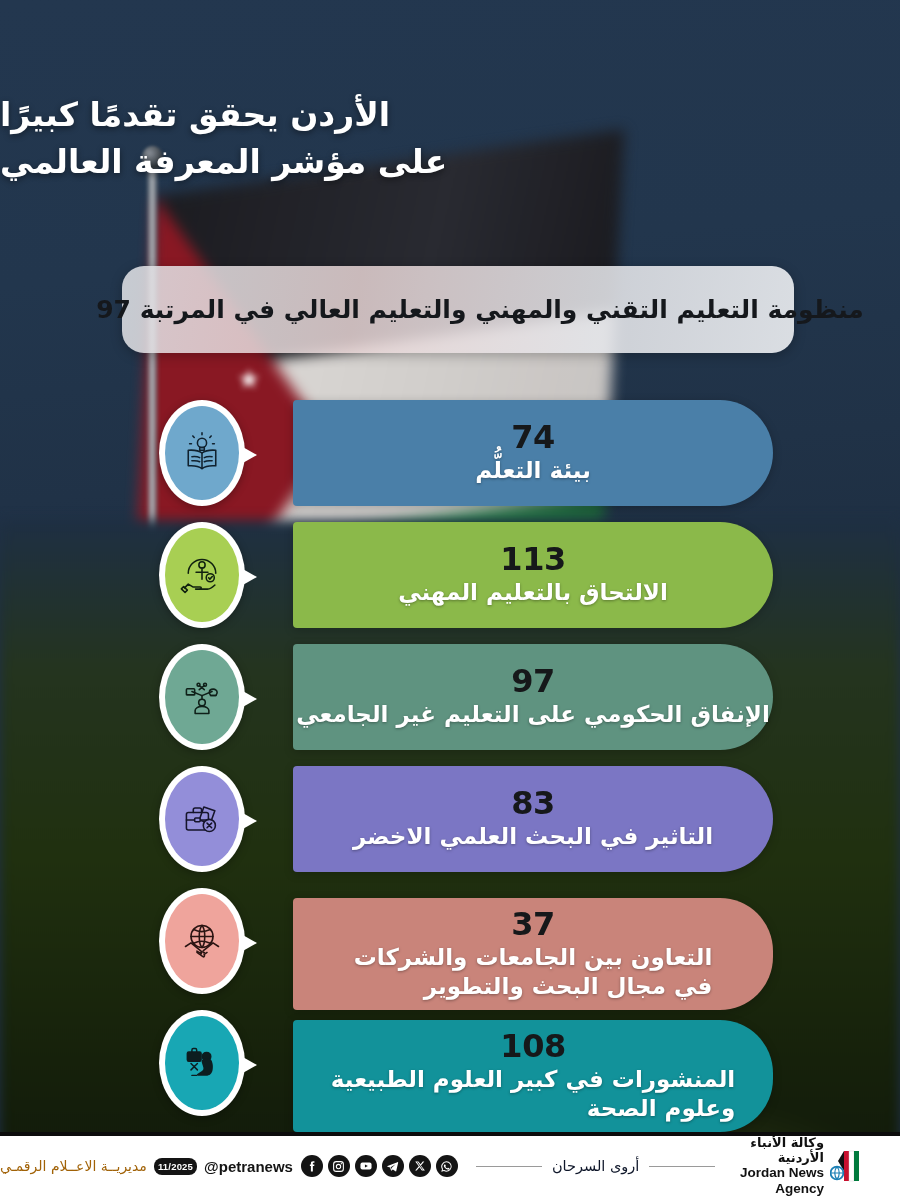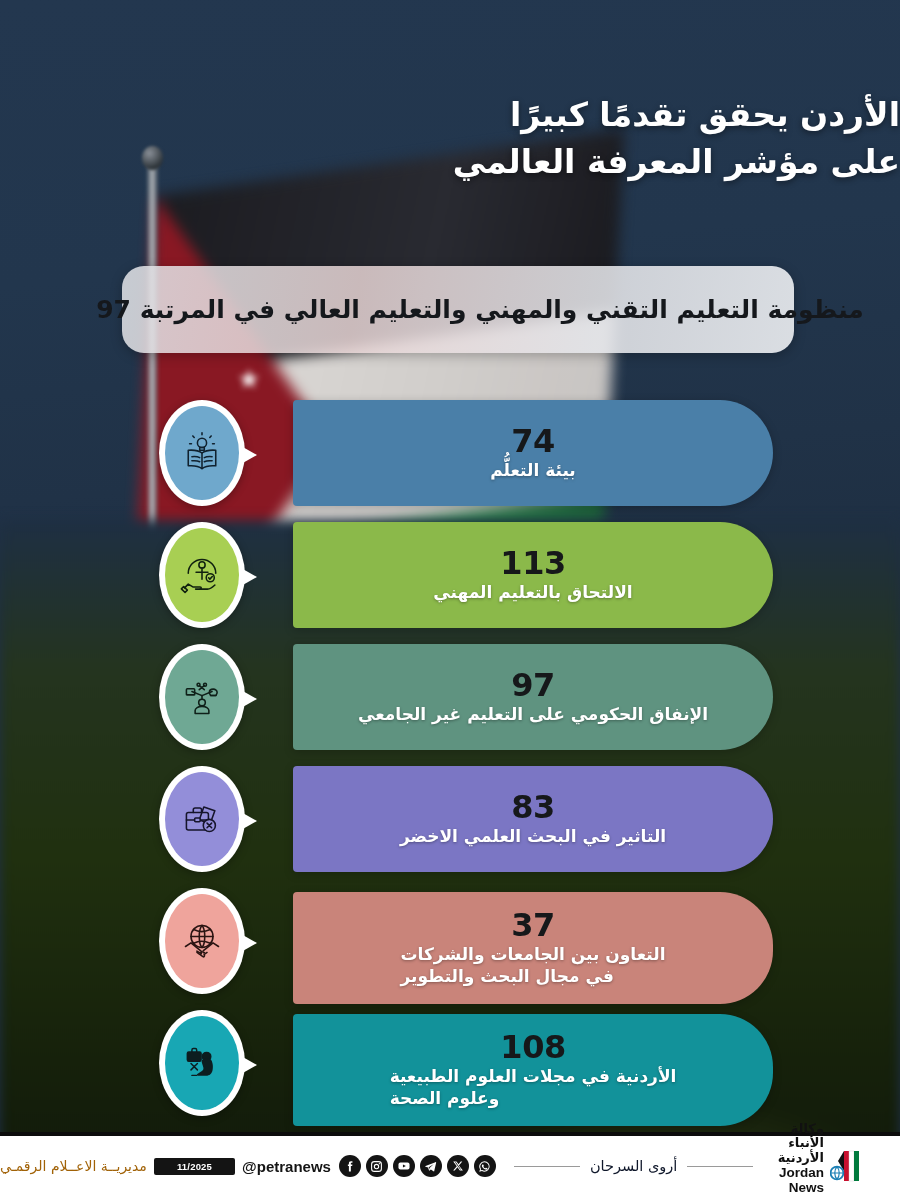--- a/index.html
+++ b/index.html
@@ -54,21 +54,21 @@
     position:absolute; left:236px; top:366px; width:26px; height:26px;
     color:#ffffff; font-size:26px; line-height:26px; text-align:center;
     filter: blur(3px); opacity:.95;
   }
 
   
   .content { position:relative; z-index:2; width:900px; height:1196px; }
 
   .title {
     position:absolute; left:0; top:92px; width:900px;
-    text-align:right; color:#ffffff;
+    text-align:left; color:#ffffff;
     font-size:33px; line-height:1.42; font-weight:700;
     letter-spacing:0px;
     text-shadow:0 2px 6px rgba(0,0,0,.45);
   }
   .title span { display:block; }
 
   .subtitle-banner {
     position:absolute; left:122px; top:266px; width:672px; height:87px;
     border-radius:22px;
     background:linear-gradient(100deg, rgba(226,228,232,.86) 0%, rgba(233,214,214,.84) 35%, rgba(228,229,233,.88) 70%, rgba(238,240,243,.9) 100%);
@@ -84,29 +84,29 @@
   
   .rows { position:absolute; left:0; top:392px; width:900px; }
   .row { position:relative; height:122px; }
   .pill {
     position:absolute; left:293px; top:8px; width:480px; height:106px;
     border-top-right-radius:53px; border-bottom-right-radius:53px;
     border-top-left-radius:4px; border-bottom-left-radius:4px;
     display:flex; flex-direction:column; align-items:center; justify-content:center;
     box-shadow:0 2px 10px rgba(0,0,0,.22);
   }
-  .pill.tall { height:112px; top:12px; }
+  .pill.tall { height:112px; top:18px; }
   .pill .num {
     color:#16181a; font-size:32px; font-weight:800; line-height:1.0;
     letter-spacing:-.5px; margin-bottom:3px;
     font-family:"DejaVu Sans","Liberation Sans",sans-serif;
   }
   .pill .lbl {
-    color:#ffffff; font-size:17px; font-weight:700; line-height:1.25;
-    text-align:left; text-shadow:0 1px 3px rgba(0,0,0,.35);
+    color:#ffffff; font-size:23px; font-weight:700; line-height:1.25;
+    text-align:right; text-shadow:0 1px 3px rgba(0,0,0,.35);
   }
   .pill .lbl .l2 { display:block; }
 
   .badge {
     position:absolute; left:159px; top:8px; width:86px; height:106px;
     border-radius:50%;
     background:#ffffff;
     display:flex; align-items:center; justify-content:center;
     box-shadow:0 2px 8px rgba(0,0,0,.3);
   }
@@ -137,21 +137,21 @@
   .jna-en { font-size:13.5px; font-weight:800; color:#111; font-family:"Liberation Sans",sans-serif; }
   .jna-mark { width:30px; height:34px; position:relative; }
   .author { font-size:14.5px; color:#0f172a; font-weight:500; white-space:nowrap; }
   .rule { flex:0 0 auto; width:66px; height:1px; background:#9a9a9a; margin:0 10px; }
   .socials { display:flex; align-items:center; gap:5px; direction:ltr; margin:0 8px; }
   .sico { width:22px; height:22px; border-radius:50%; background:#141414; display:flex; align-items:center; justify-content:center; }
   .sico svg { display:block; }
   .handle { font-size:15px; font-weight:700; color:#141414; font-family:"Liberation Sans",sans-serif; direction:ltr; }
   .datebadge {
     background:#141414; color:#fff; font-size:9.5px; font-weight:700;
-    padding:3px 23px; border-radius:2px; margin:0 7px; font-family:"Liberation Sans",sans-serif;
+    padding:3px 4px; border-radius:8px; margin:0 7px; font-family:"Liberation Sans",sans-serif;
     letter-spacing:.2px;
   }
   .dept { font-size:14px; font-weight:400; color:#a16207; white-space:nowrap; }
   .spacer { flex:1 1 auto; }
   .fg { display:flex; align-items:center; }
 </style>
 </head>
 <body>
 
 <div class="bg">
@@ -310,21 +310,21 @@
           </span>
         </div>
         <div class="tail"></div>
       </div>
     </div>
 
     <div class="row">
       <div class="pill tall" style="background:#12929a;">
         <div class="num">108</div>
         <div class="lbl">
-          <span>الأردنية في مجلات العلوم الطبيعية</span>
+          <span>المنشورات في كبير العلوم الطبيعية</span>
           <span class="l2">وعلوم الصحة</span>
         </div>
       </div>
       <div class="badge">
         <div class="disc" style="background:#18a7b4;">
           <span>
             <svg width="44" height="44" viewBox="0 0 48 48" fill="#0c1d20" stroke="#0c1d20" stroke-width="1.6" stroke-linecap="round" stroke-linejoin="round">
               <rect x="8" y="12" width="15" height="10" rx="1.6" fill="#0c1d20"></rect>
               <path d="M13 12v-2.2a1.6 1.6 0 0 1 1.6-1.6h2a1.6 1.6 0 0 1 1.6 1.6V12" fill="none" stroke="#0c1d20"></path>
               <path d="M12 24.5l7 7M19 24.5l-7 7" fill="none"></path>

